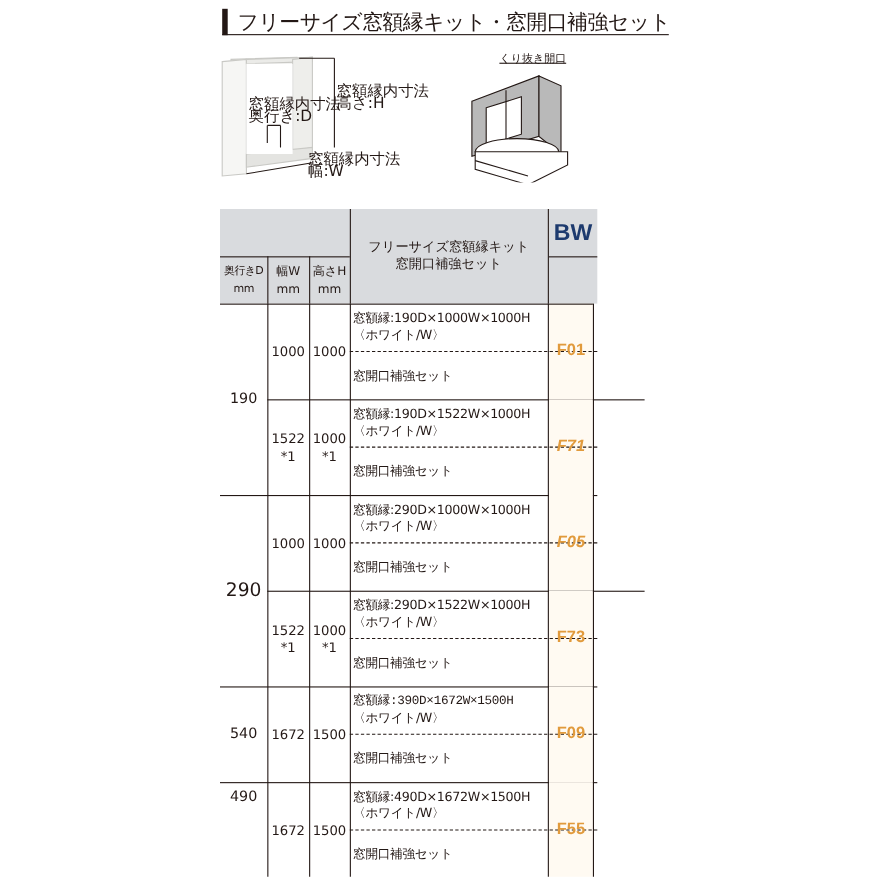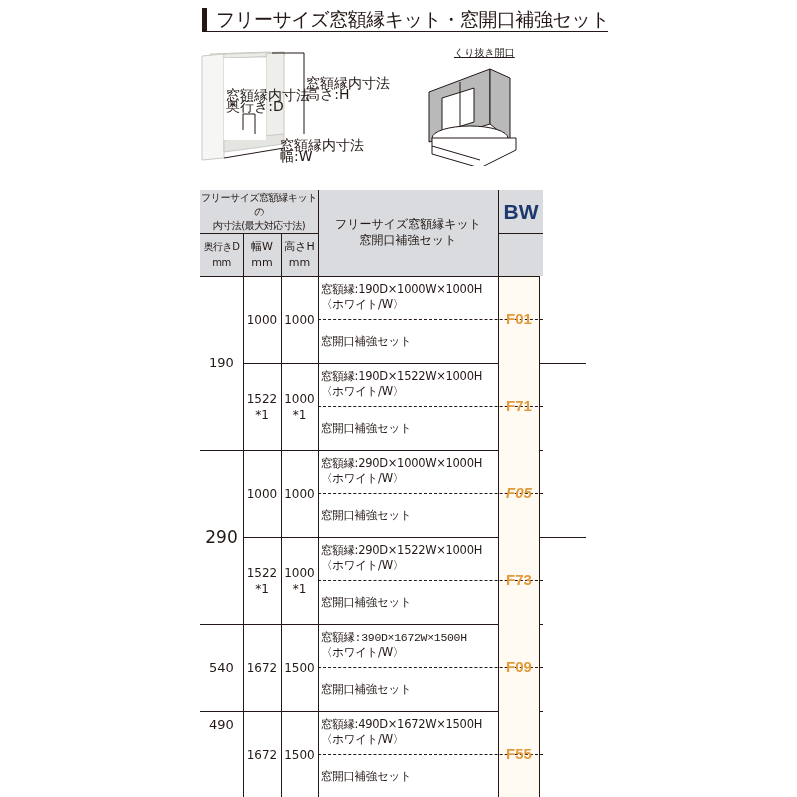--- a/index.html
+++ b/index.html
@@ -82,24 +82,20 @@
     <ellipse cx="50" cy="92" rx="38" ry="12" fill="#ffffff" stroke="#231815" stroke-width="1"></ellipse>
     <polygon points="12,92 12,108 60,122 96,104 96,92" fill="#ffffff" stroke="#231815" stroke-width="1"></polygon>
     <line x1="12" y1="100" x2="60" y2="114" stroke="#231815" stroke-width="1"></line>
   </svg>
 </div>
 
 <div class="table" style="height:607px;">
 
   <div class="hdr" style="left:0; width:343px;"></div>
 
-  <div class="cell" style="left:0; top:0; width:118px; height:43px; font-size:10px; line-height:14px; flex-direction:column; letter-spacing:-0.5px;">
-    <div>フリーサイズ窓額縁キットの</div>
-    <div>内寸法(最大対応寸法)</div>
-  </div>
   <div class="cell" style="left:0; top:43px; width:43px; height:43px; font-size:10px; flex-direction:column; letter-spacing:-0.6px;">
     <div>奥行きD</div>
     <div>mm</div>
   </div>
   <div class="cell" style="left:43px; top:43px; width:38px; height:43px; font-size:11px; flex-direction:column;text-align:right;">
     <div>幅W</div>
     <div>mm</div>
   </div>
   <div class="cell" style="left:81px; top:43px; width:37px; height:43px; font-size:11px; flex-direction:column;">
     <div>高さH</div>
@@ -140,21 +136,21 @@
         <div>*1</div>
       </div>
       <div class="cell" style="left:81px; top:173px; width:37px; height:87px; flex-direction:column;">
         <div>1000</div>
         <div>*1</div>
       </div>
       <div class="desc" style="top:179px;">窓額縁:190D×1522W×1000H</div>
       <div class="desc" style="top:194px;">〈ホワイト/W〉</div>
       <div class="dash" style="left:118px; top:216px; width:225px;"></div>
       <div class="desc" style="top:231px;">窓開口補強セット</div>
-      <div class="code" style="top:207px;">F71</div>
+      <div class="code" style="top:207px;font-style:italic;">F71</div>
       <div class="hline" style="left:0px; top:260px; width:343px;"></div>
       <div class="codebg" style="top:260px; height:87px;"></div>
       <div class="cell" style="left:43px; top:260px; width:38px; height:87px; flex-direction:column;">
         <div>1000</div>
         <div></div>
       </div>
       <div class="cell" style="left:81px; top:260px; width:37px; height:87px; flex-direction:column;">
         <div>1000</div>
         <div></div>
       </div>

